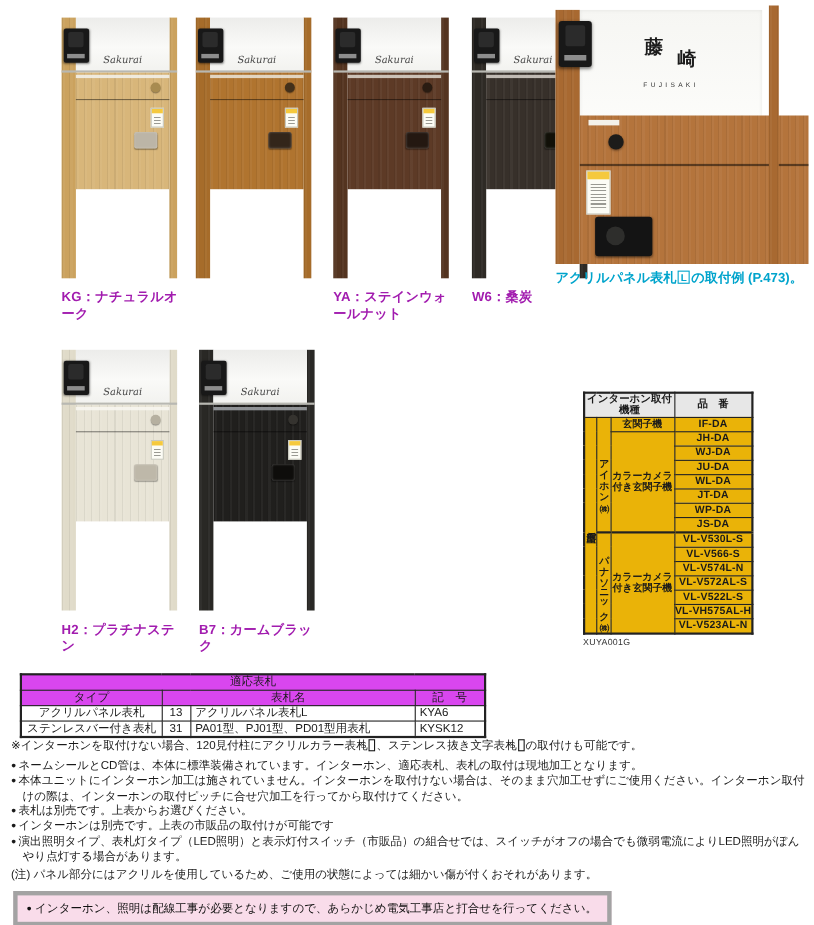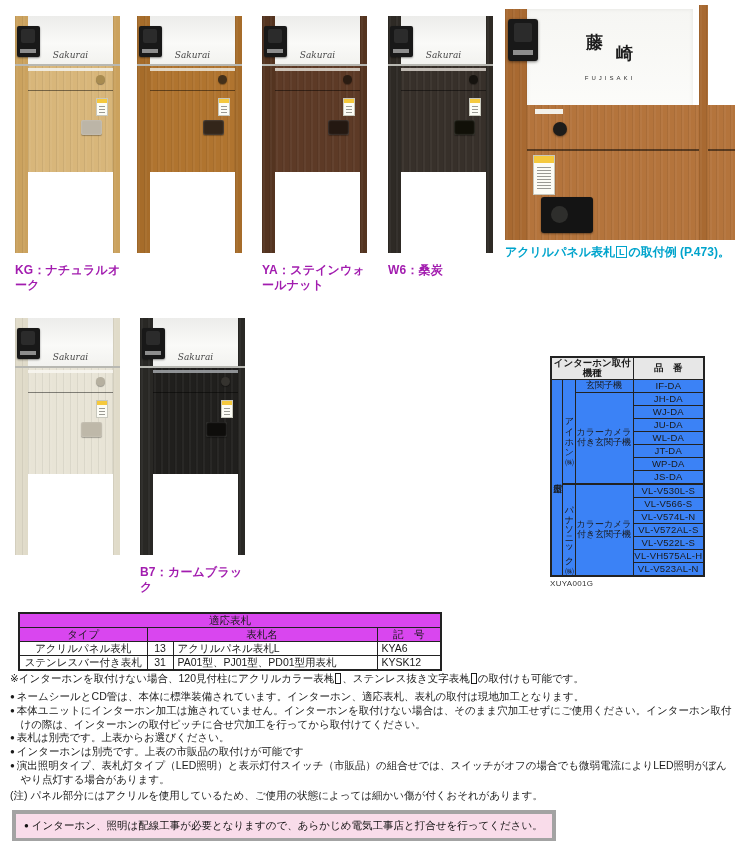--- a/index.html
+++ b/index.html
@@ -1,20 +1,20 @@
 <!DOCTYPE html>
 <html><head>
 <meta charset="utf-8">
 <style>
   html,body{margin:0;padding:0;background:#fff;}
   .page{position:relative;width:740px;height:841px;background:#ffffff;overflow:hidden;
         font-family:"Liberation Sans","DejaVu Sans",sans-serif;color:#1a1a1a;}
 
   
-  .product{position:absolute;width:112px;}
+  .product{position:absolute;width:112px;margin-left:41px;}
   .tile{position:relative;width:105px;height:243px;background:#fff;}
   .t-pillar-l{position:absolute;left:0;top:6px;width:13px;height:237px;}
   .t-pillar-r{position:absolute;right:0;top:6px;width:7px;height:237px;}
   .t-pillar-l,.t-pillar-r,.t-body,.f-pillar-l,.f-pillar-r,.f-body{
         background-image:repeating-linear-gradient(90deg,rgba(0,0,0,.06) 0 1px,rgba(255,255,255,.04) 1px 3px,transparent 3px 7px);}
   .t-intercom{position:absolute;left:2px;top:16px;width:23px;height:31px;background:#181818;border-radius:2px;box-shadow:0 1px 2px rgba(0,0,0,.45);}
   .t-intercom .cam{position:absolute;left:4px;top:3px;width:14px;height:14px;background:#2b2b2b;border-radius:2px;}
   .t-intercom .tag{position:absolute;left:3px;bottom:4px;width:16px;height:4px;background:#8d8d8d;}
   .t-nameplate{position:absolute;left:13px;top:6px;width:85px;height:49px;background:linear-gradient(180deg,#ececea 0%,#fafaf8 55%,#f2f2ef 100%);}
   .t-sig{position:absolute;left:0;right:0;bottom:5px;text-align:center;
@@ -53,23 +53,23 @@
   .f-sticker{position:absolute;left:6px;top:50px;width:22px;height:40px;background:#fcfcf5;border:1px solid #c8c8bd;box-sizing:border-box;}
   .f-sticker::before{content:"";position:absolute;left:0;top:0;width:100%;height:7px;background:#f5c93d;}
   .f-sticker::after{content:"";position:absolute;left:3px;top:11px;width:14px;height:22px;
         background:repeating-linear-gradient(180deg,#9a9a93 0 1px,transparent 1px 3px);}
   .f-device{position:absolute;left:14px;top:92px;width:52px;height:36px;border-radius:3px;box-shadow:0 1px 2px rgba(0,0,0,.4);}
   .f-device::before{content:"";position:absolute;left:10px;top:9px;width:17px;height:17px;border-radius:50%;background:#2e2e2c;}
   .caption{margin-top:4px;font-size:12px;font-weight:bold;color:#00a4cc;white-space:nowrap;}
   .boxchar{display:inline-block;border:1px solid #00a4cc;font-size:9px;line-height:10px;padding:0 2px;vertical-align:1px;margin:0 1px;}
 
   
-  .it-wrap{position:absolute;left:530px;top:356px;width:168px;margin-left:20px;}
+  .it-wrap{position:absolute;left:530px;top:356px;width:168px;}
   table.it{border-collapse:collapse;width:153px;table-layout:fixed;}
-  table.it td{border:1px solid #222;font-size:9.5px;text-align:center;vertical-align:middle;padding:0;height:12px;line-height:1.1;background:#3b82f6;}
+  table.it td{border:1px solid #222;font-size:9.5px;text-align:center;vertical-align:middle;padding:0;height:12px;line-height:1.1;background:#eab308;font-weight:bold;}
   table.it{border:2px solid #222;}
   table.it .hdr{background:#e7e7e7;font-weight:bold;height:13px;}
   table.it .vert{writing-mode:vertical-rl;text-orientation:upright;font-size:9px;letter-spacing:0;padding:2px 0;}
   table.it .lbl{font-size:9px;}
   table.it .mod{font-size:9.5px;letter-spacing:.2px;}
   table.it tr.grp td{border-top:2px solid #222;}
   .it-code{margin-top:2px;font-size:8px;color:#333;letter-spacing:.3px;}
 
   
   .pt-wrap{position:absolute;left:18px;top:612px;width:422px;}
@@ -224,20 +224,21 @@
         <div class="t-btn" style="background-color: rgb(182, 176, 160);"></div>
         <div class="t-div"></div>
         <div class="t-sticker"></div>
         <div class="t-latch" style="background-color: rgb(190, 184, 169);"></div>
       </div>
       <div class="t-intercom">
           <span class="cam"></span>
           <span class="tag"></span>
         </div>
     </div>
+    <div class="color-label">H2：プラチナステン</div>
   </div>
 
   <div class="product" style="left:140px;top:312px;">
     <div class="tile">
       <div class="t-pillar-l" style="background-color: rgb(41, 40, 37);"></div>
       <div class="t-pillar-r" style="background-color: rgb(41, 40, 37);"></div>
       <div class="t-nameplate">
         <span class="t-sig">Sakurai</span>
       </div>
       <div class="t-rail"></div>

